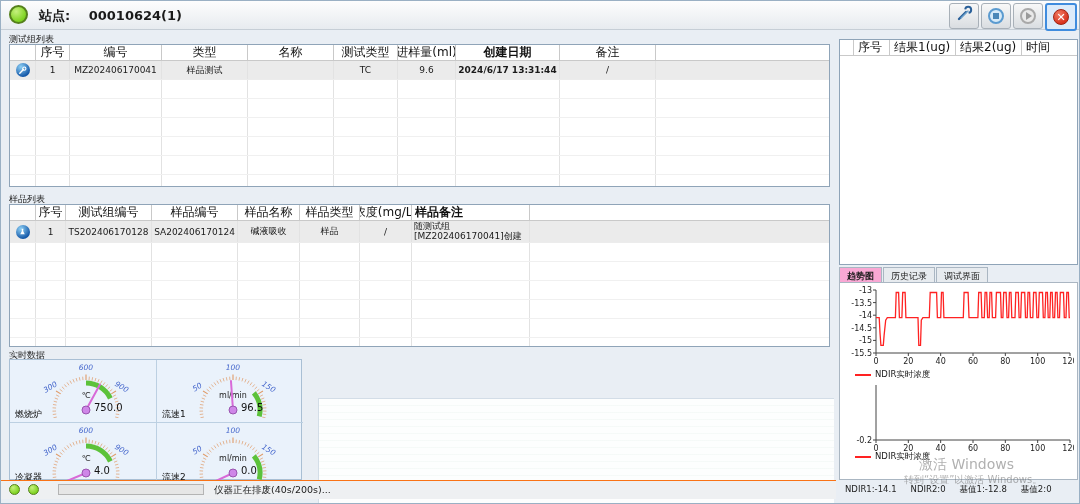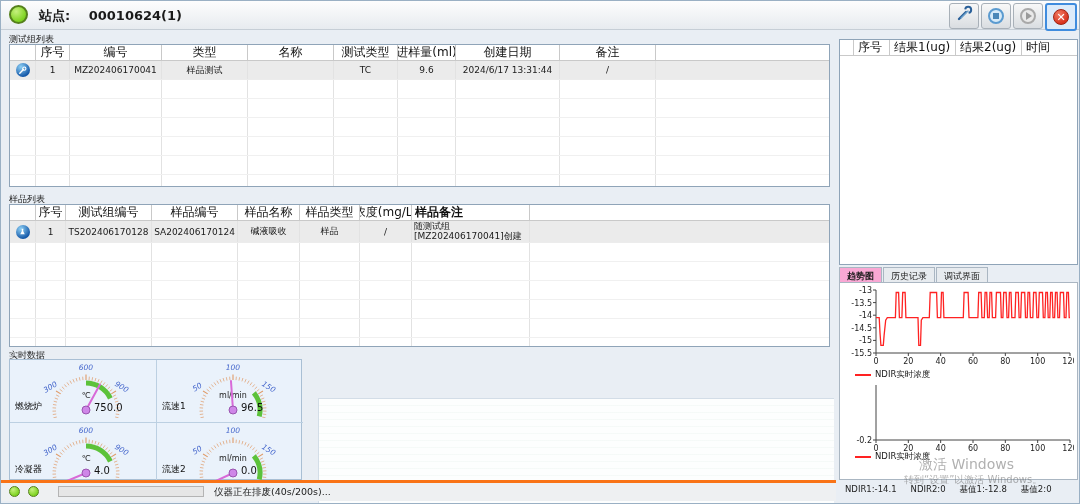--- a/index.html
+++ b/index.html
@@ -30,46 +30,46 @@
   .tbl{position:absolute;background:#fff;border:1px solid #8fa4b8;box-sizing:border-box;overflow:hidden;}
   .trow{display:flex;align-items:stretch;}
   .trow .cell{border-right:1px solid #e2e2e2;display:flex;align-items:center;justify-content:center;
               font-size:9px;overflow:hidden;white-space:nowrap;box-sizing:border-box;}
   .thead .cell{border-right:1px solid #c9c9c9;font-size:12px;color:#111;}
   .thead{height:15px;border-bottom:1px solid #c9c9c9;}
   .drow{height:18px;border-bottom:1px solid #ececec;}
   .drow.sel{background:#ebebeb;}
   .erow{height:18px;border-bottom:1px solid #f0f0f0;}
   .t1 .c0{width:26px;}.t1 .c1{width:34px;}.t1 .c2{width:92px;}.t1 .c3{width:86px;}.t1 .c4{width:86px;}
-  .t1 .c5{width:64px;}.t1 .c6{width:58px;}.t1 .c7{width:104px;}.t1 .c8{width:96px;}.t1 .c9{flex:1;border-right:none;}
+  .t1 .c5{width:64px;}.t1 .c6{width:58px;}.t1 .c7{width:104px;font-weight:bold;}.t1 .c8{width:96px;}.t1 .c9{flex:1;border-right:none;}
   .t2 .c0{width:26px;}.t2 .c1{width:30px;}.t2 .c2{width:86px;}.t2 .c3{width:86px;}.t2 .c4{width:62px;}
   .t2 .c5{width:60px;}.t2 .c6{width:52px;}.t2 .c7{width:118px;}.t2 .c8{flex:1;border-right:none;}
   .t2 .drow{height:21px;}
   .remark-cell{font-size:7.5px;line-height:1.1;white-space:normal!important;justify-content:flex-start!important;text-align:left;padding-left:2px;}
   .sphere{width:14px;height:14px;border-radius:50%;background:radial-gradient(circle at 35% 28%,#8fd0f5,#1458a8 72%);
           display:flex;align-items:center;justify-content:center;}
   
   .t3 .c0{width:14px;}.t3 .c1{width:36px;}.t3 .c2{width:66px;}.t3 .c3{width:66px;}.t3 .c4{flex:1;border-right:none;}
   .t3 .thead .cell{justify-content:flex-start;padding-left:4px;}
   
   .rt-box{position:absolute;left:8px;top:358px;width:293px;height:121px;border:1px solid #a9bfd4;box-sizing:border-box;
           display:grid;grid-template-columns:1fr 1fr;grid-template-rows:1fr 1fr;background:#eaf2fb;}
   .g-cell{position:relative;border-right:1px solid #bcd0e2;border-bottom:1px solid #bcd0e2;}
   .g-cell:nth-child(2n){border-right:none;}
   .g-cell:nth-child(n+3){border-bottom:none;}
-  .g-name{position:absolute;left:5px;top:40px;font-size:9px;color:#111;text-align:right;}
+  .g-name{position:absolute;left:5px;top:48px;font-size:9px;color:#111;text-align:right;}
   .g-val{position:absolute;left:84px;top:42px;font-size:10px;color:#111;}
   
   .mid-chart{position:absolute;left:317px;top:353px;width:516px;height:126px;background:#fdfefe;
              border-top:1px solid #d3dde7;border-left:1px solid #d3dde7;box-sizing:border-box;
              background-image:repeating-linear-gradient(#fdfefe 0px,#fdfefe 6px,#eef5f2 7px);margin-top:44px;}
   .mid-legend{position:absolute;left:8px;bottom:6px;background:#fff;padding:2px 8px;display:flex;gap:14px;align-items:center;font-size:8.5px;}
   .leg-line{display:inline-block;width:16px;height:2px;margin-right:4px;vertical-align:middle;}
   
-  .statusbar{position:absolute;left:0;top:479px;width:835px;height:18px;background:#eef0f2;border-top:3px solid #f97316;}
+  .statusbar{position:absolute;left:0;top:479px;width:835px;height:18px;background:#eef0f2;border-top:1px solid #f97316;}
   .dot{position:absolute;top:3px;width:11px;height:11px;border-radius:50%;
        background:radial-gradient(circle at 35% 30%,#c6f07e,#7ed321 70%);border:1px solid #55801c;box-sizing:border-box;}
   .pbar{position:absolute;left:57px;top:3px;width:146px;height:11px;background:#e6e6e6;
         border:1px solid #b4b4b4;box-sizing:border-box;}
   .sb-text{position:absolute;left:213px;top:3px;font-size:9.5px;color:#1a1a1a;}
   
   .rt-tabs{position:absolute;left:838px;top:266px;display:flex;font-size:9px;}
   .rtab{padding:2px 7px;border:1px solid #aab6c2;background:#e7ebef;margin-right:1px;}
   .rtab.active{background:#f9a8d4;border-bottom:1px solid #fff;font-weight:bold;}
   .rp-box{position:absolute;left:838px;top:281px;width:239px;height:198px;background:#fff;border:1px solid #aab6c2;box-sizing:border-box;}

